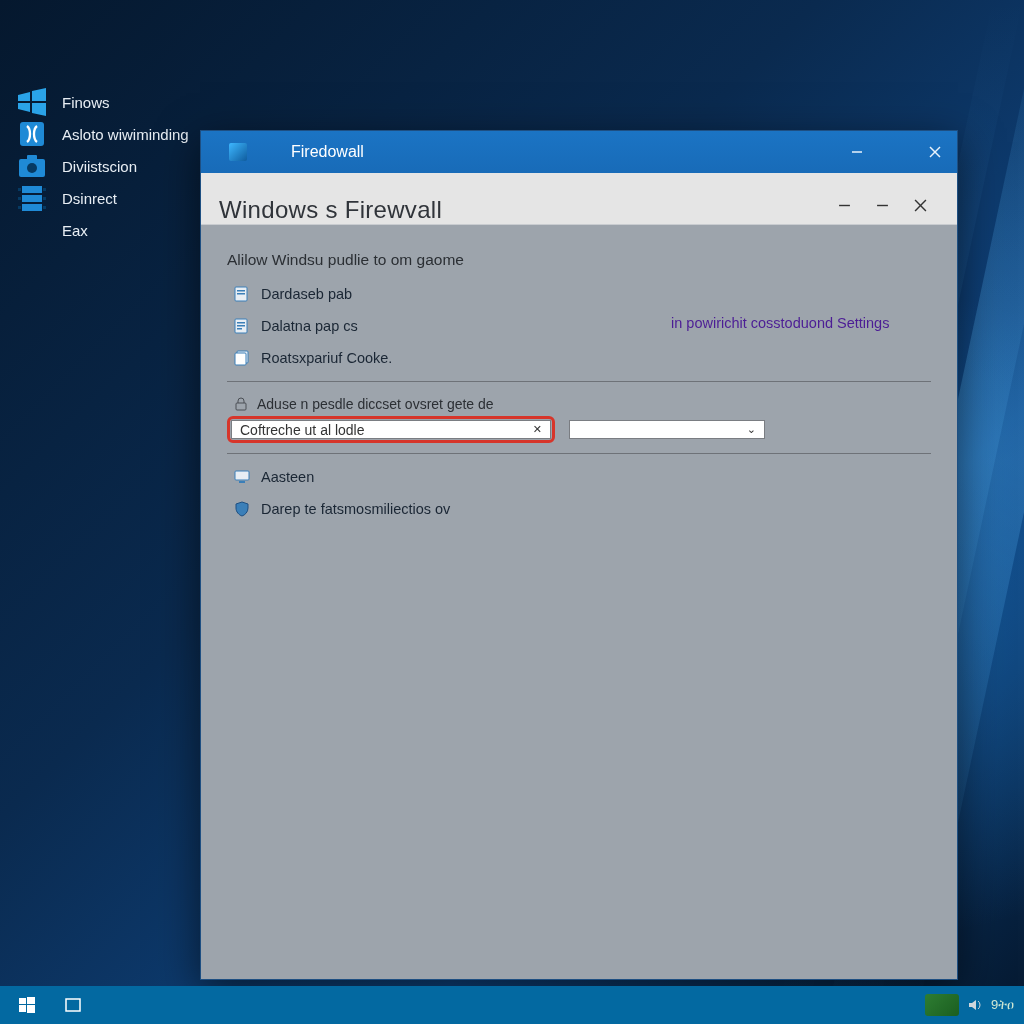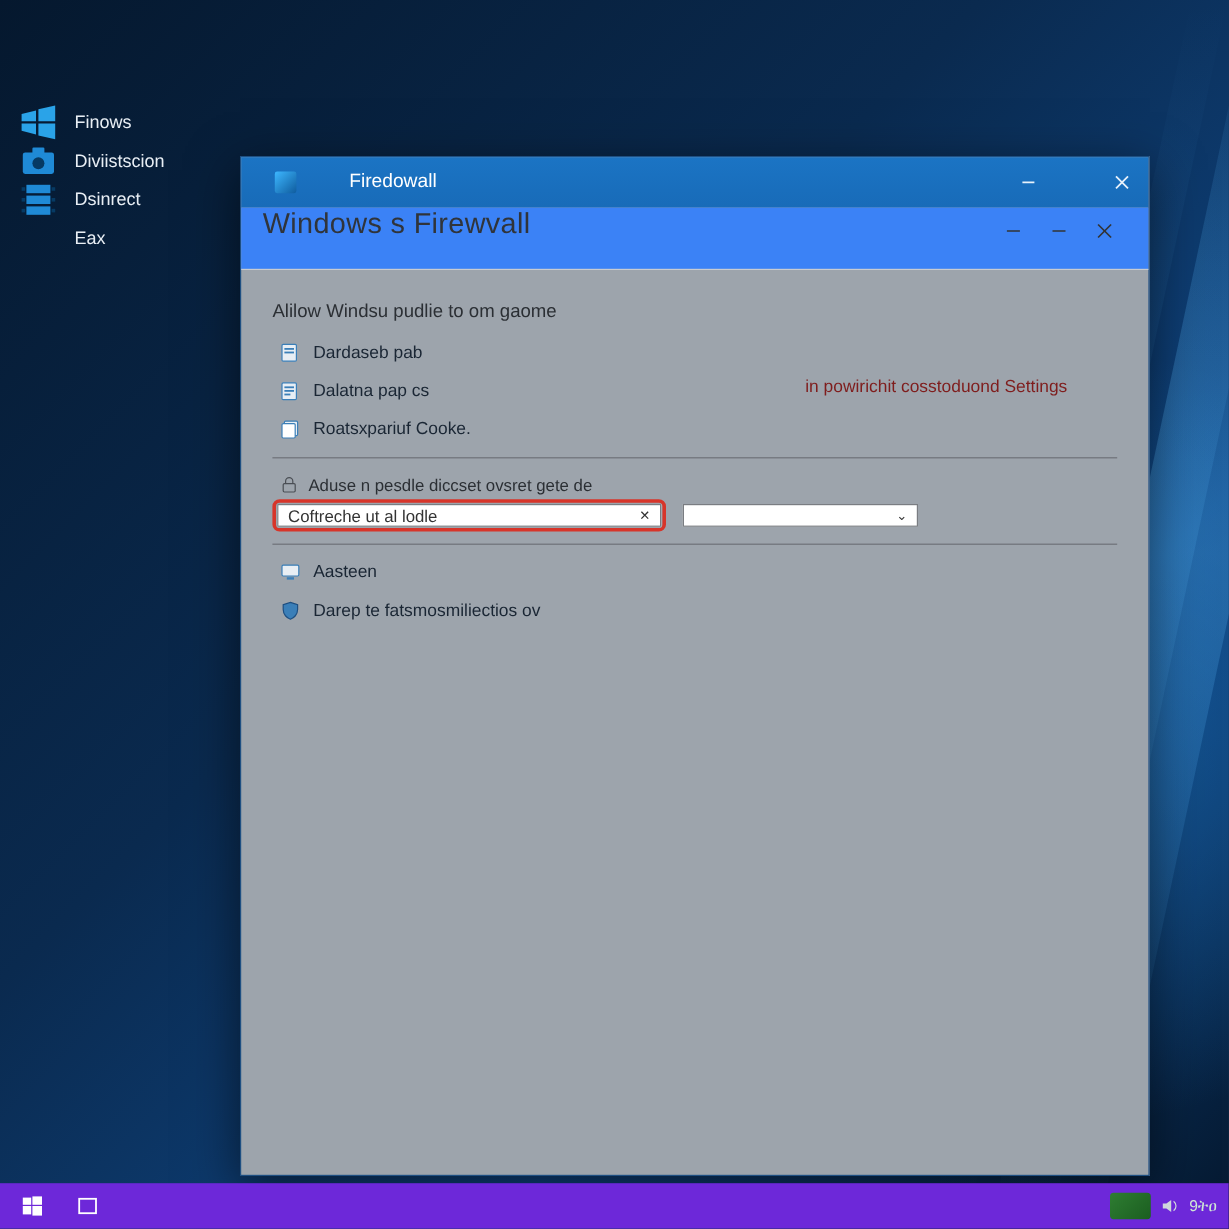--- a/index.html
+++ b/index.html
@@ -39,34 +39,34 @@
     gap:34px;
   }
   .titlebar .t-icon{width:18px;height:18px;margin-right:10px;
     background:linear-gradient(135deg,#3db7ff,#0f5c9e);border-radius:2px;}
   .titlebar .spacer{flex:1;}
   .win-btn{width:44px;height:42px;display:flex;align-items:center;justify-content:center;color:#e8f2fb;font-size:15px;}
   .win-btn svg{width:12px;height:12px;stroke:#e8f2fb;stroke-width:1.5;fill:none;}
 
   
   .header{
-    background:#3b82f6; height:52px; display:flex; align-items:flex-start;
+    background:#e5e5e5; height:52px; display:flex; align-items:flex-end;
     padding:0 18px; border-bottom:1px solid #c9ccd0;
   }
   .header h1{font-weight:400; font-size:24px; color:#30343a; letter-spacing:.3px;flex:1;}
   .hdr-btn{width:38px;height:38px;display:flex;align-items:center;justify-content:center;color:#333;}
   .hdr-btn svg{width:13px;height:13px;stroke:#333;stroke-width:1.3;fill:none;}
 
   
   .body{ padding:26px 26px; color:#2b2f34; height:calc(100% - 42px - 52px); }
   .section-title{font-size:15.5px; color:#2b2f34; margin-bottom:16px;}
   .link-row{display:flex;align-items:center;gap:10px;font-size:14.5px;color:#1a2634;margin:0 0 14px 6px;}
   .link-row .li-icon{width:18px;height:18px;flex:0 0 18px;}
   .link-row .li-icon svg{width:18px;height:18px;}
-  .settings-right{position:absolute; left:470px; top:90px; font-size:14.5px; color:#7f1d1d;}
+  .settings-right{position:absolute; left:470px; top:90px; font-size:14.5px; color:#4c1d95;}
 
   hr.sep{border:none;border-top:1px solid #6e7278;margin:6px 0 14px;}
   .label-above{font-size:14px;color:#2b2f34;display:flex;align-items:center;gap:8px;margin:0 0 4px 6px;}
   .label-above .li-icon{width:16px;height:16px;}
 
   
   .combo-wrap{display:flex;gap:14px;align-items:center;margin-bottom:10px;}
   .combo{
     height:19px;background:#fff;border:1px solid #7a7d82;
     display:flex;align-items:center;justify-content:space-between;
@@ -74,21 +74,21 @@
   }
   .combo .chev{font-size:11px;color:#333;}
   .combo.main{width:320px;}
   .combo.secondary{width:196px;}
   .hl{
     border:3px solid #d7352a; border-radius:6px; padding:1px;
   }
 
   
   .taskbar{position:absolute;left:0;bottom:0;width:100%;height:38px;
-    background:#6d28d9;display:flex;align-items:center;padding-left:6px;gap:4px;}
+    background:#0369a1;display:flex;align-items:center;padding-left:6px;gap:4px;}
   .tb-btn{width:42px;height:38px;display:flex;align-items:center;justify-content:center;}
   .tb-btn svg{width:18px;height:18px;}
   .tb-tray{margin-left:auto;display:flex;align-items:center;gap:8px;padding-right:10px;color:#cfe8d4;font-size:13px;}
   .tb-tray .blob{width:34px;height:22px;background:linear-gradient(135deg,#2e7d32,#1b5e20);border-radius:3px;filter:blur(.4px);}
   .tb-tray svg{width:16px;height:16px;}
 </style>
 </head>
 <body>
 
 <div class="bg-shaft"></div>
@@ -101,20 +101,29 @@
       <svg viewBox="0 0 32 32">
           <g fill="#2aa3e8">
             <polygon points="2,9 14,6 14,15 2,15"></polygon>
             <polygon points="16,5 30,2 30,15 16,15"></polygon>
             <polygon points="2,17 14,17 14,26 2,23"></polygon>
             <polygon points="16,17 30,17 30,30 16,27"></polygon>
           </g>
         </svg>
     </span>
     <span class="sc-label">Finows</span>
+  </div>
+  <div class="shortcut">
+    <span class="sc-icon">
+      <svg viewBox="0 0 32 32">
+          <rect x="4" y="4" width="24" height="24" rx="3" fill="#1f8ad6"></rect>
+          <path d="M11 8c4 3 4 13 0 16 M21 8c-4 3-4 13 0 16" stroke="#fff" stroke-width="2.3" fill="none"></path>
+        </svg>
+    </span>
+    <span class="sc-label">Asloto wiwiminding</span>
   </div>
   <div class="shortcut">
     <span class="sc-icon">
       <svg viewBox="0 0 32 32">
           <rect x="3" y="9" width="26" height="18" rx="2" fill="#1f8ad6"></rect>
           <rect x="11" y="5" width="10" height="6" rx="1" fill="#1f8ad6"></rect>
           <circle cx="16" cy="18" r="5" fill="#063a63"></circle>
         </svg>
     </span>
     <span class="sc-label">Diviistscion</span>

